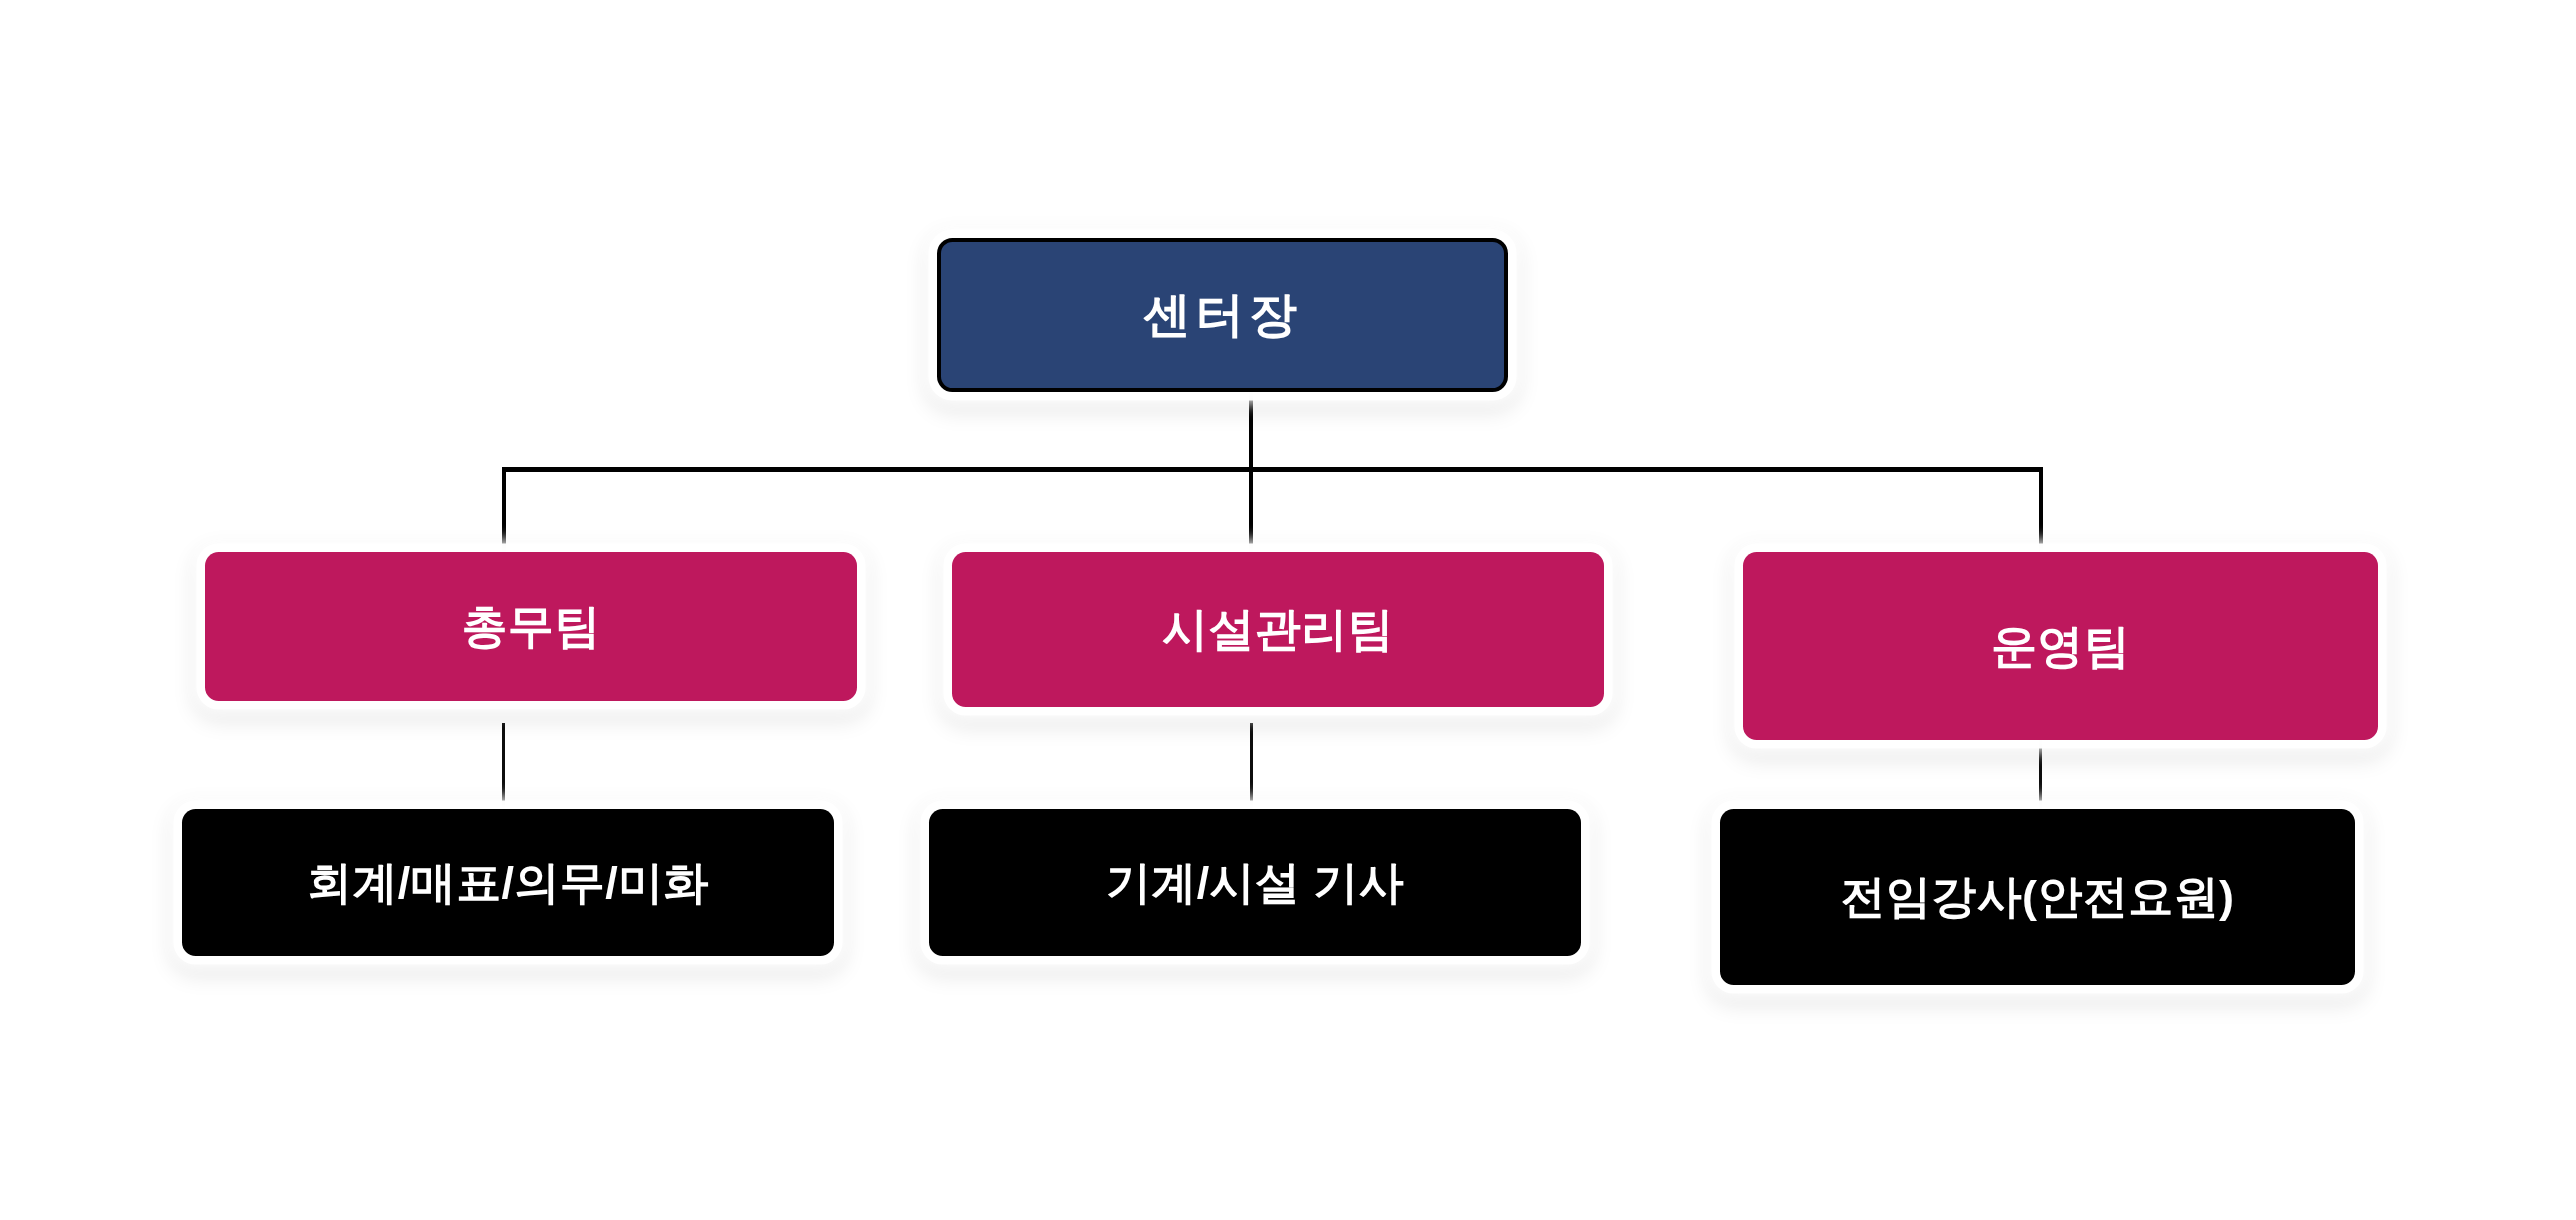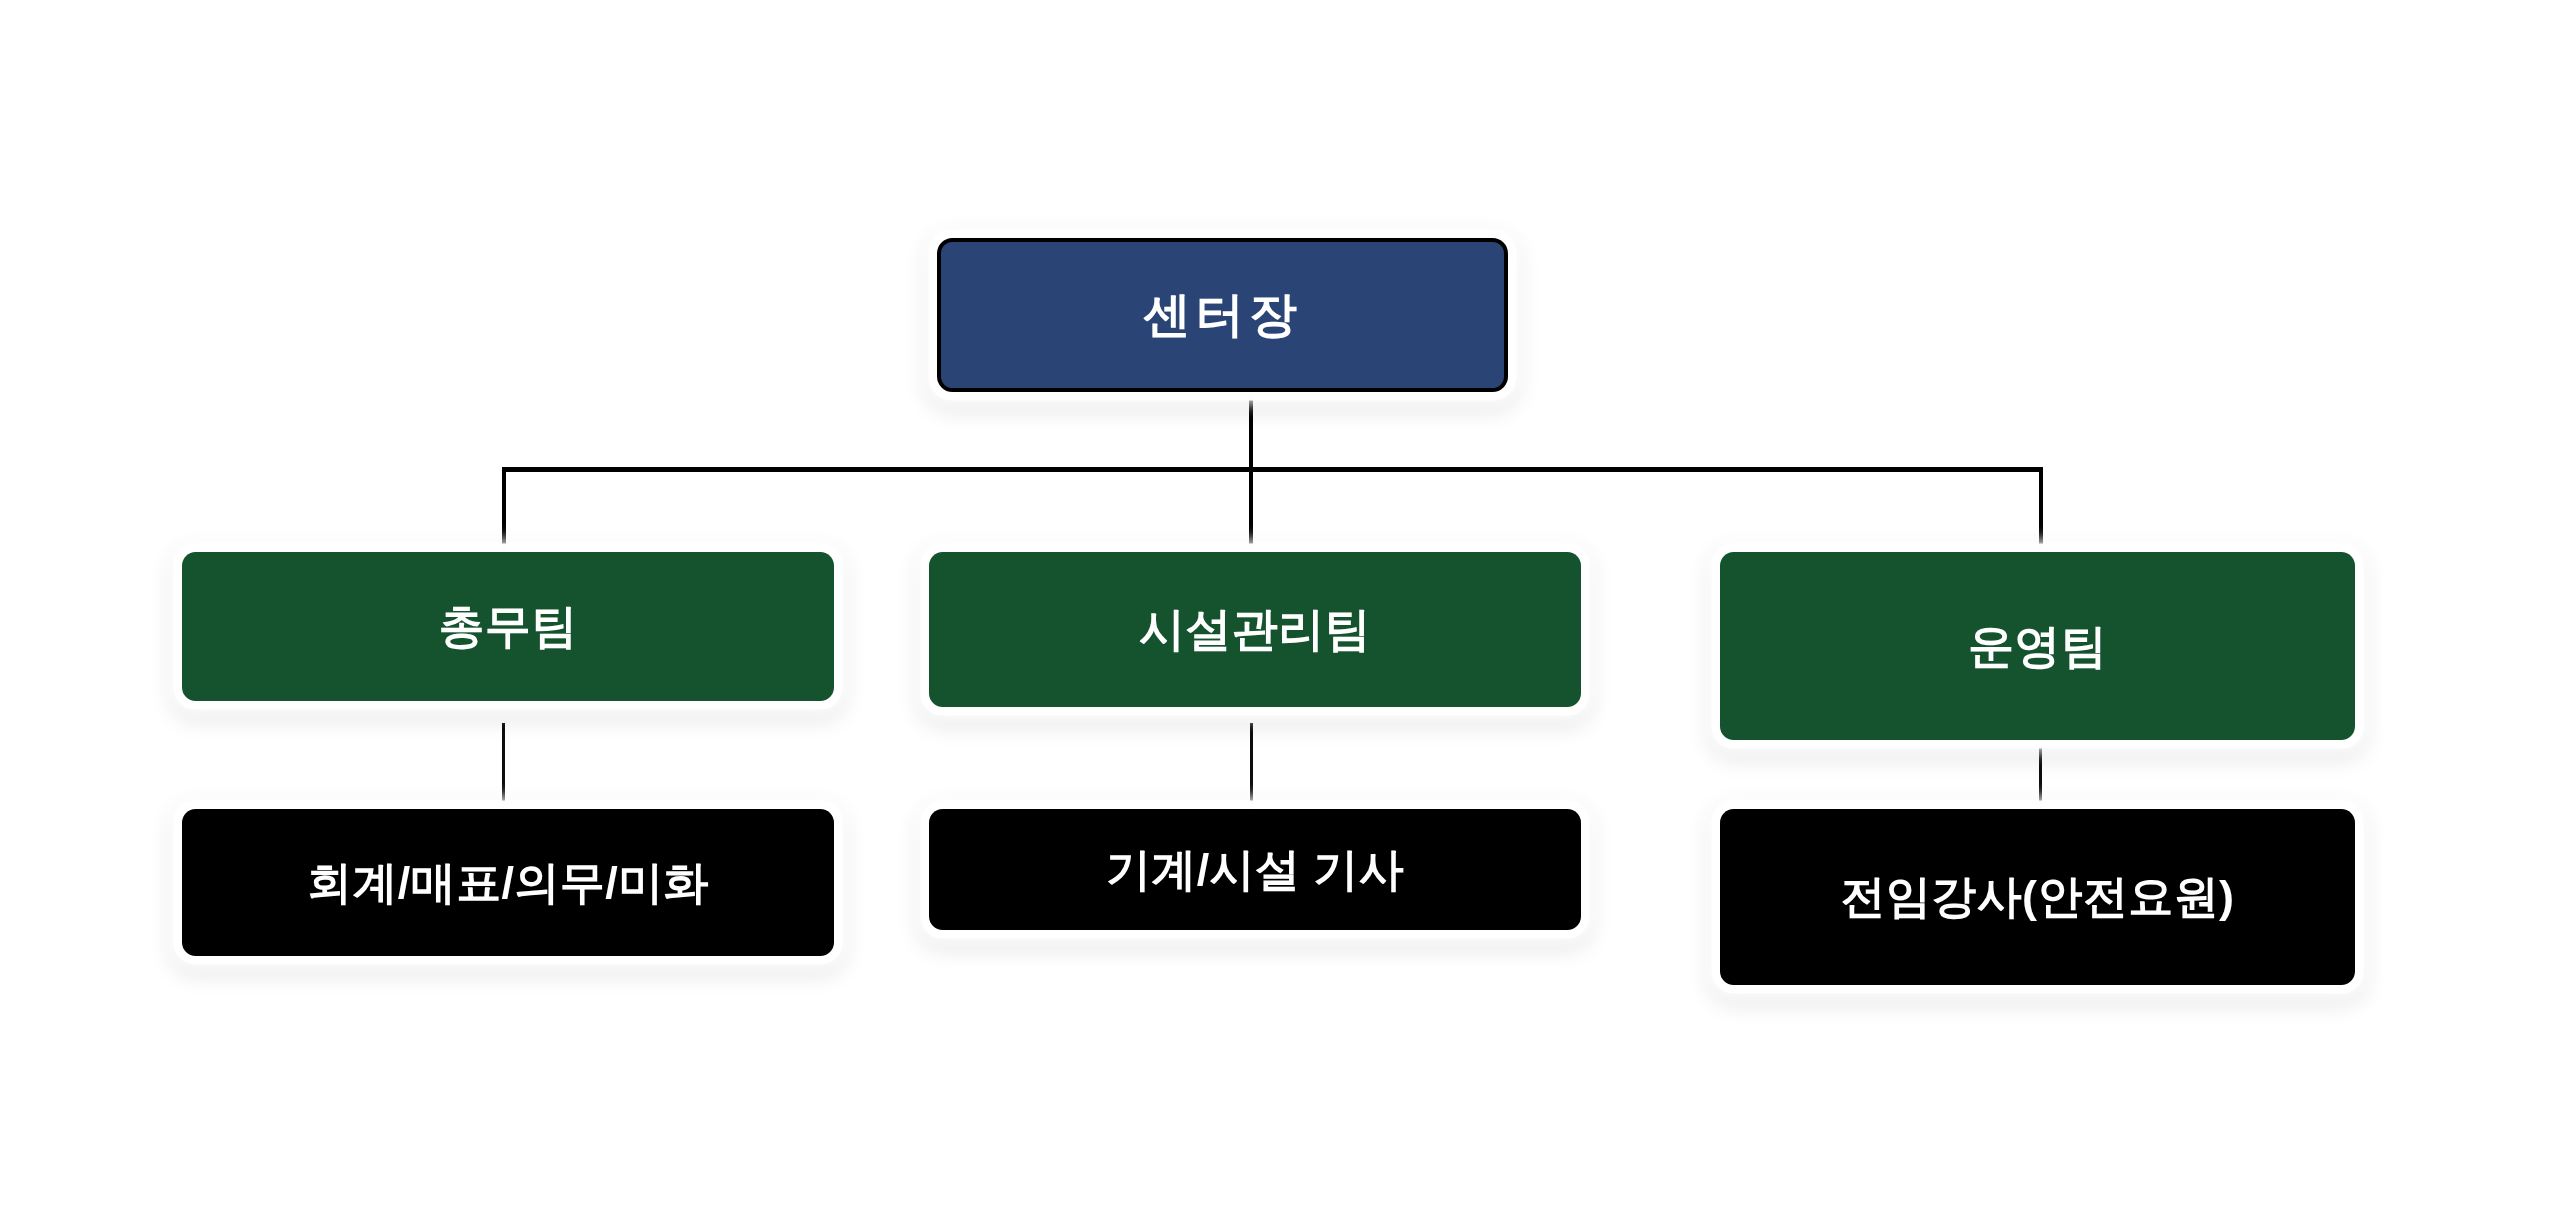--- a/index.html
+++ b/index.html
@@ -59,23 +59,24 @@
   .level-1 {
     background: #2a4475;
     border: 4.3px solid #000000;
     border-radius: 15.4px;
     font-size: 48px;
   }
   .level-1 .node-label { letter-spacing: 5.1px; }
 
   
   .level-2 {
-    background: #14532d;
+    background: #be185d;
     border: none;
     font-size: 46px;
+    margin-left: 23px;
   }
 
   
   .level-3 {
     background: #000000;
     border: none;
     font-size: 45px;
   }
 </style>
 </head>
@@ -112,21 +113,21 @@
   </div>
 
   <div class="node level-2" style="left:1720px; top:552px; width:635px; height:188px;">
     <span class="node-label">운영팀</span>
   </div>
 
   <div class="node level-3" style="left:182px; top:809px; width:652px; height:147px;">
     <span class="node-label">회계/매표/의무/미화</span>
   </div>
 
-  <div class="node level-3" style="left:929px; top:809px; width:652px; height:121px;">
+  <div class="node level-3" style="left:929px; top:809px; width:652px; height:147px;">
     <span class="node-label">기계/시설 기사</span>
   </div>
 
   <div class="node level-3" style="left:1720px; top:809px; width:635px; height:176px;align-items:center;">
     <span class="node-label">전임강사(안전요원)</span>
   </div>
 
 </div>
 
 

